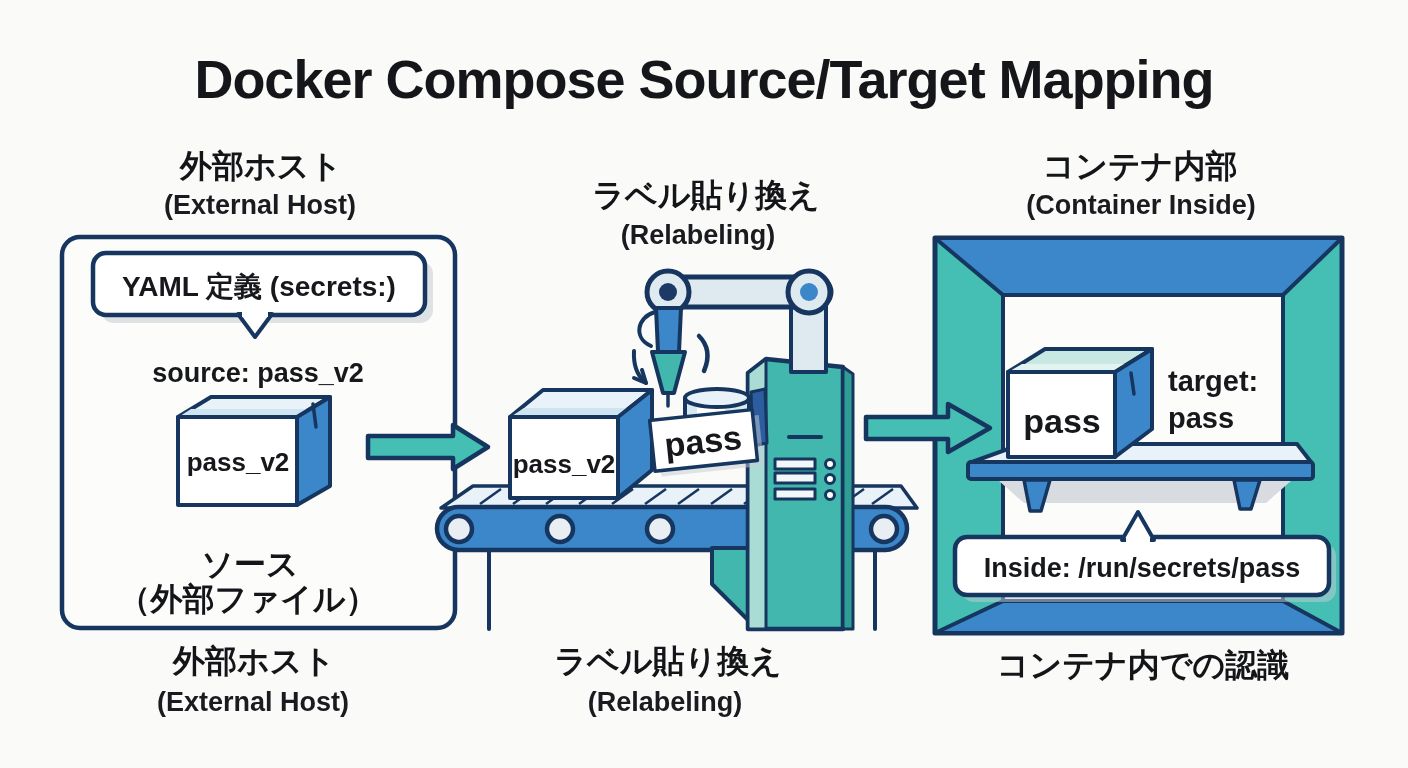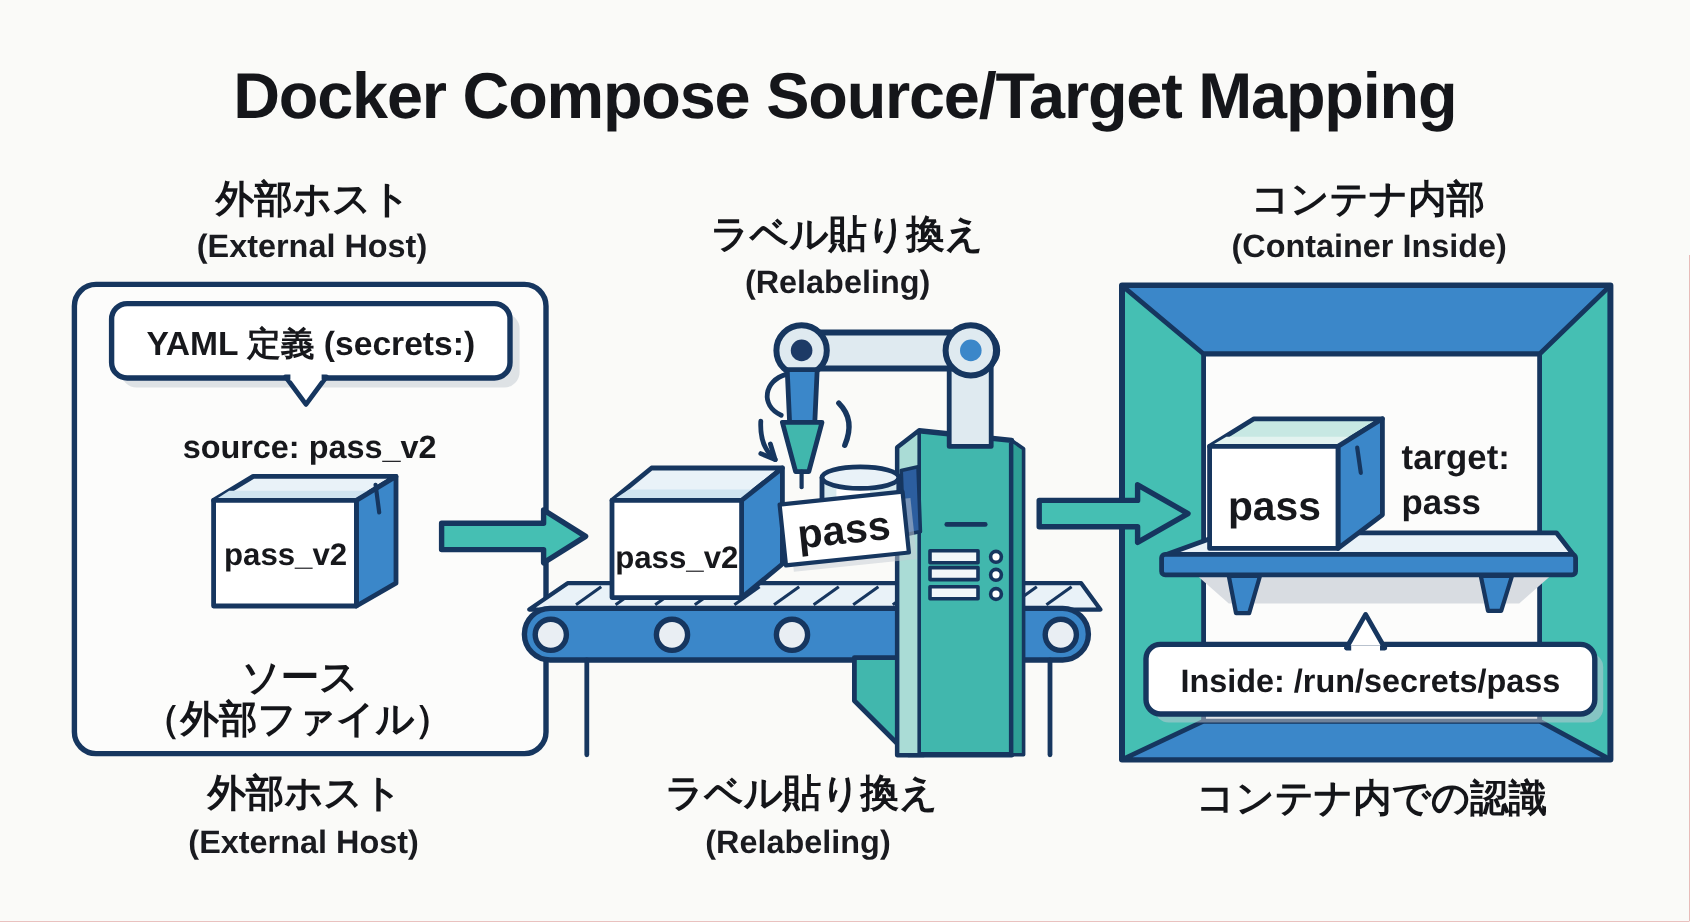--- a/index.html
+++ b/index.html
@@ -1,16 +1,16 @@
 <!DOCTYPE html>
 <html><head>
 <meta charset="utf-8">
 <style>
   html,body{margin:0;padding:0;background:#fafaf8;}
-  .stage{width:1408px;height:768px;position:relative;overflow:hidden;background:#b91c1c;
+  .stage{width:1408px;height:768px;position:relative;overflow:hidden;background:#fef9c3;
          font-family:"Liberation Sans","DejaVu Sans",sans-serif;}
   svg{display:block;}
   svg text{fill:#17181c;font-family:"Liberation Sans","DejaVu Sans",sans-serif;}
   .o{stroke:#16365f;stroke-linejoin:round;stroke-linecap:round;}
   .sw3{stroke-width:3;} .sw35{stroke-width:3.5;} .sw4{stroke-width:4;} .sw45{stroke-width:4.5;} .sw5{stroke-width:5;}
   .f-white{fill:#ffffff;} .f-panel{fill:#fcfcfb;} .f-blue{fill:#3b87c9;} .f-teal{fill:#45bfb3;}
   .f-machine{fill:#41b7ad;} .f-steel{fill:#dfeaf0;} .f-boxtop{fill:#e9f2f8;} .f-stripe{fill:#cfe4f1;}
   .f-cyl{fill:#d7eaef;} .f-tealtop{fill:#c7e8e3;} .f-facet{fill:#aadcd6;} .f-darkteal{fill:#2e9e95;}
   .f-slot{fill:#2c5e9f;} .f-slat{fill:#f2f7f9;} .f-roller{fill:#e9eef3;} .f-shadow{fill:#c5ccd4;}
   .f-grayshadow{fill:#d8dce1;} .nofill{fill:none;}

